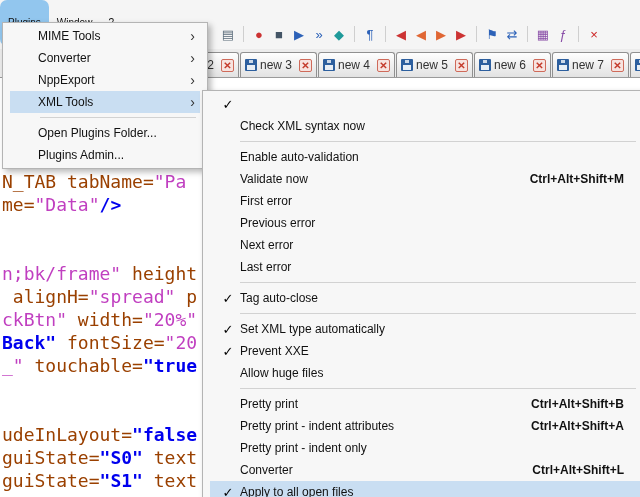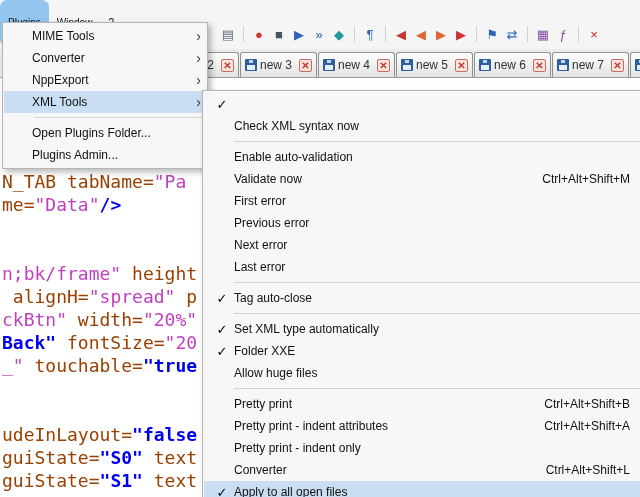--- a/index.html
+++ b/index.html
@@ -36,33 +36,33 @@
 
   
   #editor{position:absolute;top:77px;left:0;right:0;bottom:0;background:#fff;z-index:1;}
   #editor-lines{position:absolute;top:93px;left:2px;font-family:"DejaVu Sans Mono",monospace;
                 font-size:18px;line-height:23px;white-space:pre;}
   .code-line{height:23px;}
   .tok-keyword{font-weight:bold;}
 
   
   .menu{position:absolute;background:#f7f7f7;border:1px solid #b4b4b4;box-sizing:border-box;
-        box-shadow:3px 3px 6px rgba(0,0,0,.28);padding:2px 1px;}
+        box-shadow:3px 3px 6px rgba(0,0,0,.28);padding:2px 7px;}
   #plugins-menu{left:2px;top:22px;width:206px;z-index:20;}
   #xml-menu{left:202px;top:90px;width:446px;z-index:21;}
 
   .pm-row{height:22px;display:flex;align-items:center;padding:0 5px 0 4px;font-size:12px;color:#111;cursor:default;}
   .pm-gutter{width:24px;flex:none;}
   .pm-label{flex:1;white-space:nowrap;}
   .pm-arrow{width:12px;text-align:right;font-size:14px;color:#333;}
 
   .xm-row{height:22px;display:flex;align-items:center;padding:0 16px 0 6px;font-size:12px;color:#111;cursor:default;}
   .xm-check{width:24px;flex:none;text-align:center;font-size:13px;color:#000;}
   .xm-label{flex:1;white-space:nowrap;}
-  .xm-shortcut{margin-left:28px;white-space:nowrap;}
+  .xm-shortcut{margin-left:28px;white-space:nowrap;font-weight:bold;}
 
   .menu-sep{height:9px;position:relative;}
   .menu-sep::after{content:"";position:absolute;left:30px;right:4px;top:4px;border-top:1px solid #d2d2d2;}
   .hl{background:#c9def2;}
 </style>
 </head>
 <body>
 
 <div id="screen">
 
@@ -219,21 +219,21 @@
         <span class="xm-shortcut"></span>
       </div>
       <div class="menu-sep"></div>
       <div class="xm-row">
         <span class="xm-check">✓</span>
         <span class="xm-label">Set XML type automatically</span>
         <span class="xm-shortcut"></span>
       </div>
       <div class="xm-row">
         <span class="xm-check">✓</span>
-        <span class="xm-label">Folder XXE</span>
+        <span class="xm-label">Prevent XXE</span>
         <span class="xm-shortcut"></span>
       </div>
       <div class="xm-row">
         <span class="xm-check"></span>
         <span class="xm-label">Allow huge files</span>
         <span class="xm-shortcut"></span>
       </div>
       <div class="menu-sep"></div>
       <div class="xm-row">
         <span class="xm-check"></span>

